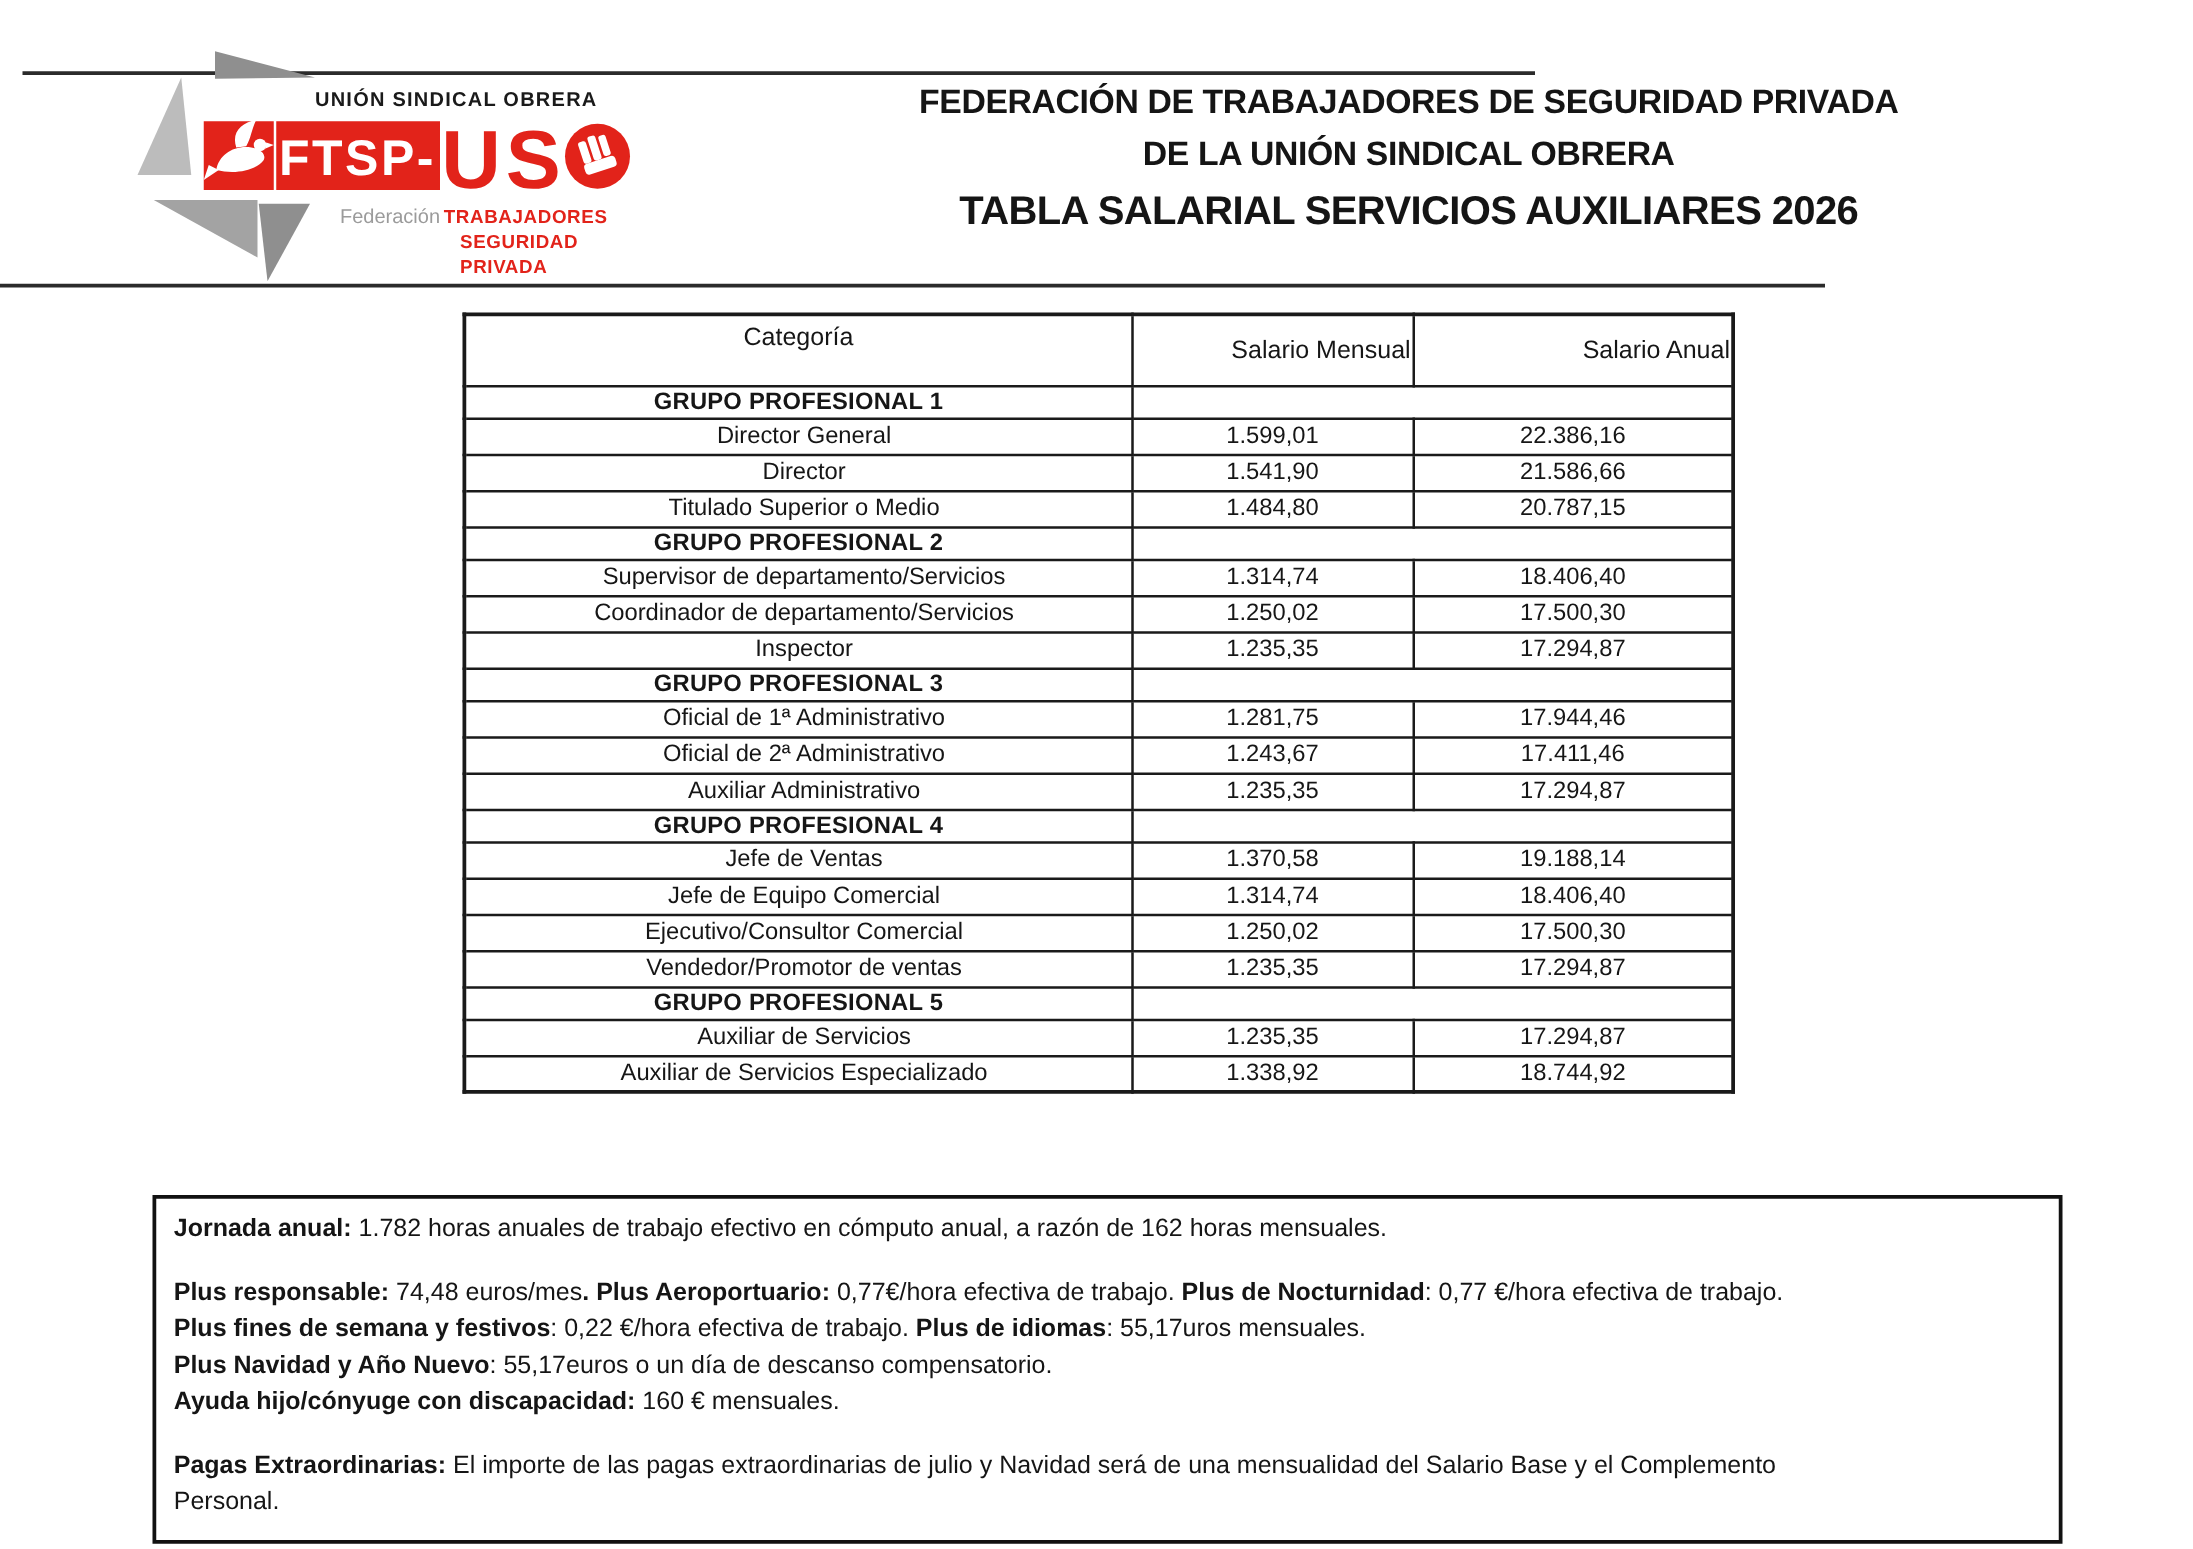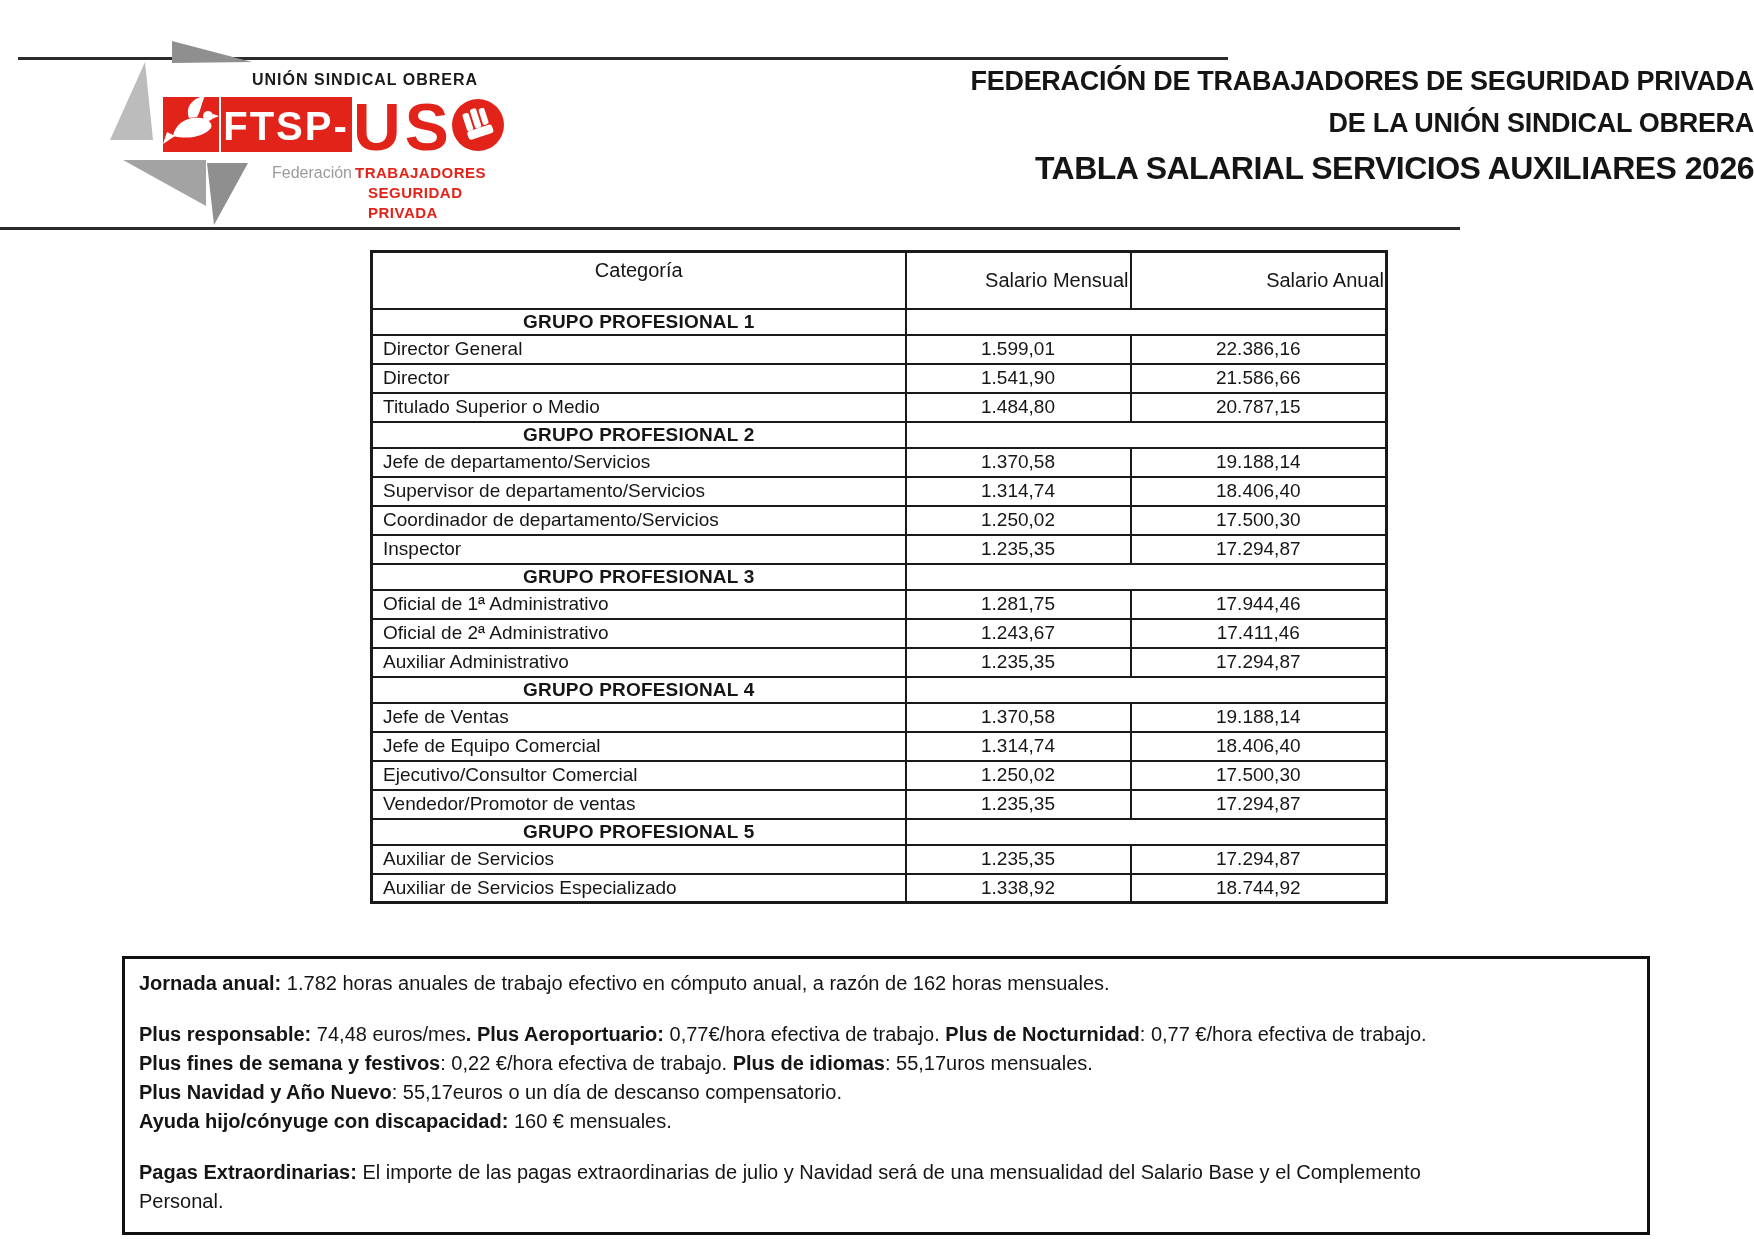--- a/index.html
+++ b/index.html
@@ -6,38 +6,38 @@
   body{
     width:1754px;height:1239px;position:relative;overflow:hidden;
     background:#ffffff;color:#111;
     font-family:"Liberation Sans", sans-serif;
   }
   .top-rule{position:absolute;left:18px;top:57px;width:1210px;height:3px;background:#2b2b2b;}
   .mid-rule{position:absolute;left:0;top:227px;width:1460px;height:3px;background:#2b2b2b;}
 
   .logo{position:absolute;left:105px;top:38px;width:410px;height:192px;}
 
-  .header-block{position:absolute;left:500px;top:64px;width:1254px;text-align:right;font-weight:bold;color:#151515;}
+  .header-block{position:absolute;left:500px;top:64px;width:1254px;text-align:center;font-weight:bold;color:#151515;}
   .h-line{font-size:27px;line-height:34px;letter-spacing:-0.3px;}
   .h-line2{margin-top:8px;}
   .h-title{font-size:32px;line-height:38px;margin-top:9px;letter-spacing:-0.5px;}
 
   table.salary-table{
     position:absolute;left:370px;top:250px;width:1015px;
     border-collapse:collapse;table-layout:fixed;
     font-size:19px;color:#161616;
   }
   .salary-table td,.salary-table th{border:2px solid #1a1a1a;overflow:hidden;}
   .salary-table{border:3px solid #1a1a1a;}
   .salary-table thead tr{height:57px;}
   .salary-table tr{height:29px;}
   .salary-table tr.group-row{height:15px;}
   th.cat-h{vertical-align:top;padding-top:6px;font-weight:normal;font-size:20px;text-align:center;}
   th.sal-h{vertical-align:middle;font-weight:normal;font-size:20px;text-align:right;}
-  td.cat{text-align:left;padding-left:10px;}
+  td.cat{text-align:center;padding-left:10px;}
   td.num{text-align:center;margin-top:40px;}
   td.grupo{text-align:center;font-weight:600;letter-spacing:0.2px;}
 
   .notes-box{
     position:absolute;left:122px;top:956px;width:1528px;height:279px;
     border:3px solid #111;box-sizing:border-box;
     padding:10px 14px;font-size:20px;color:#151515;
   }
   .note-line{line-height:29px;white-space:nowrap;}
   .note-line b{font-weight:bold;}
@@ -122,25 +122,20 @@
       <tr>
         <td class="cat">Titulado Superior o Medio</td>
         <td class="num">1.484,80</td>
         <td class="num">20.787,15</td>
       </tr>
       <tr class="group-row">
         <td class="grupo">GRUPO PROFESIONAL 2</td>
         <td colspan="2"></td>
       </tr>
       <tr>
-        <td class="cat">Jefe de departamento/Servicios</td>
-        <td class="num">1.370,58</td>
-        <td class="num">19.188,14</td>
-      </tr>
-      <tr>
         <td class="cat">Supervisor de departamento/Servicios</td>
         <td class="num">1.314,74</td>
         <td class="num">18.406,40</td>
       </tr>
       <tr>
         <td class="cat">Coordinador de departamento/Servicios</td>
         <td class="num">1.250,02</td>
         <td class="num">17.500,30</td>
       </tr>
       <tr>

